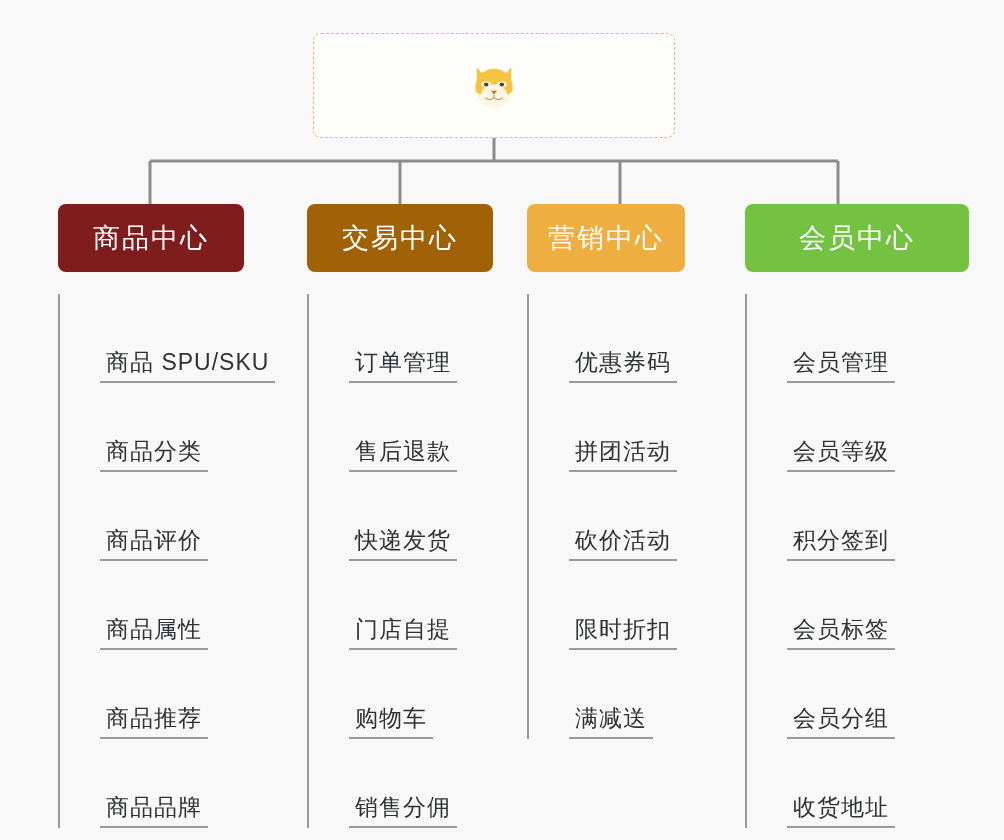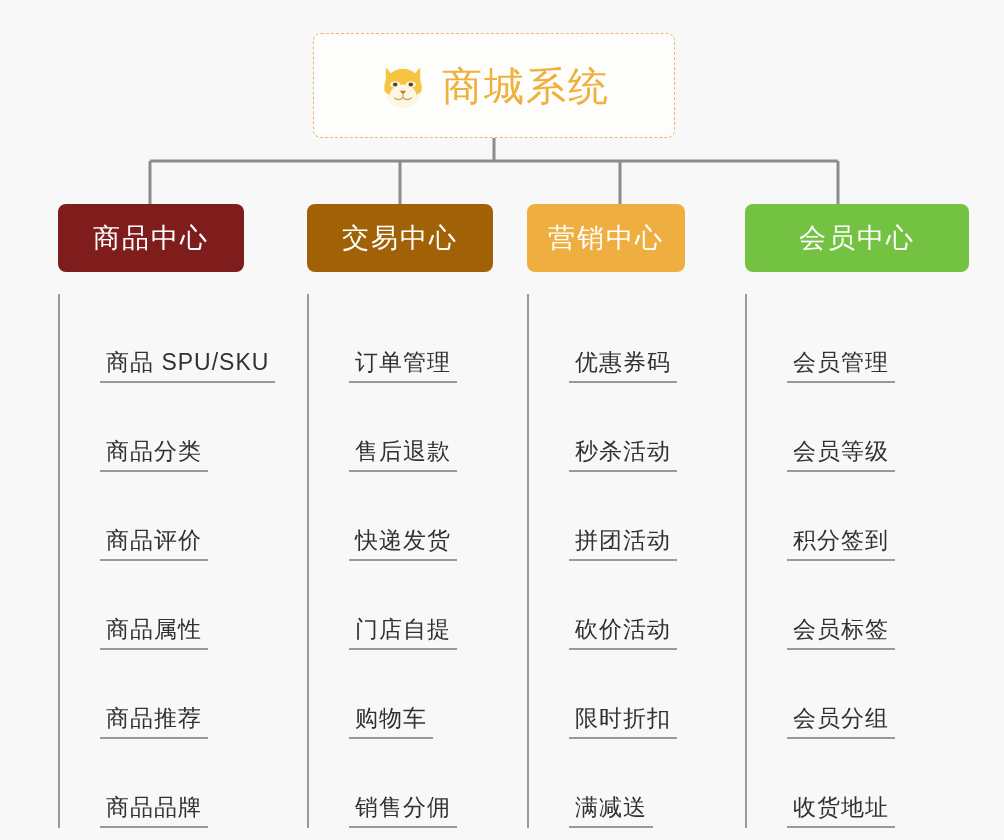--- a/index.html
+++ b/index.html
@@ -137,21 +137,20 @@
       <ellipse cx="32" cy="44" rx="17" ry="14" fill="#fdf6e0"></ellipse>
       <ellipse cx="22" cy="30" rx="6.5" ry="4" fill="#fdf6e0"></ellipse>
       <ellipse cx="42" cy="30" rx="6.5" ry="4" fill="#fdf6e0"></ellipse>
       <ellipse cx="22" cy="30" rx="3" ry="2.6" fill="#5a4530"></ellipse>
       <ellipse cx="42" cy="30" rx="3" ry="2.6" fill="#5a4530"></ellipse>
       <path d="M28 38 L36 38 L32 43 Z" fill="#b07a3c"></path>
       <path d="M32 43 L32 47" stroke="#c9a06a" stroke-width="1.6" fill="none"></path>
       <path d="M32 47 q-6 5 -11 0" stroke="#c9a06a" stroke-width="1.6" fill="none"></path>
       <path d="M32 47 q6 5 11 0" stroke="#c9a06a" stroke-width="1.6" fill="none"></path>
     </svg>
-    <span class="root-title" style="color: rgb(240, 176, 60);">商城系统</span>
   </div>
 
   <div class="branch branch-1">
     <div class="branch-header" style="background: #7f1d1d;">
       <span>商品中心</span>
     </div>
     <div class="leaf-list">
         <div class="leaf-item">
           <span class="leaf-label">商品 SPU/SKU</span>
         </div>
@@ -201,23 +200,20 @@
 
   <div class="branch branch-3">
     <div class="branch-header" style="background: rgb(238, 174, 64);">
       <span>营销中心</span>
     </div>
     <div class="leaf-list">
         <div class="leaf-item">
           <span class="leaf-label">优惠券码</span>
         </div>
         <div class="leaf-item">
-          <span class="leaf-label">秒杀活动</span>
-        </div>
-        <div class="leaf-item">
           <span class="leaf-label">拼团活动</span>
         </div>
         <div class="leaf-item">
           <span class="leaf-label">砍价活动</span>
         </div>
         <div class="leaf-item">
           <span class="leaf-label">限时折扣</span>
         </div>
         <div class="leaf-item">
           <span class="leaf-label">满减送</span>

